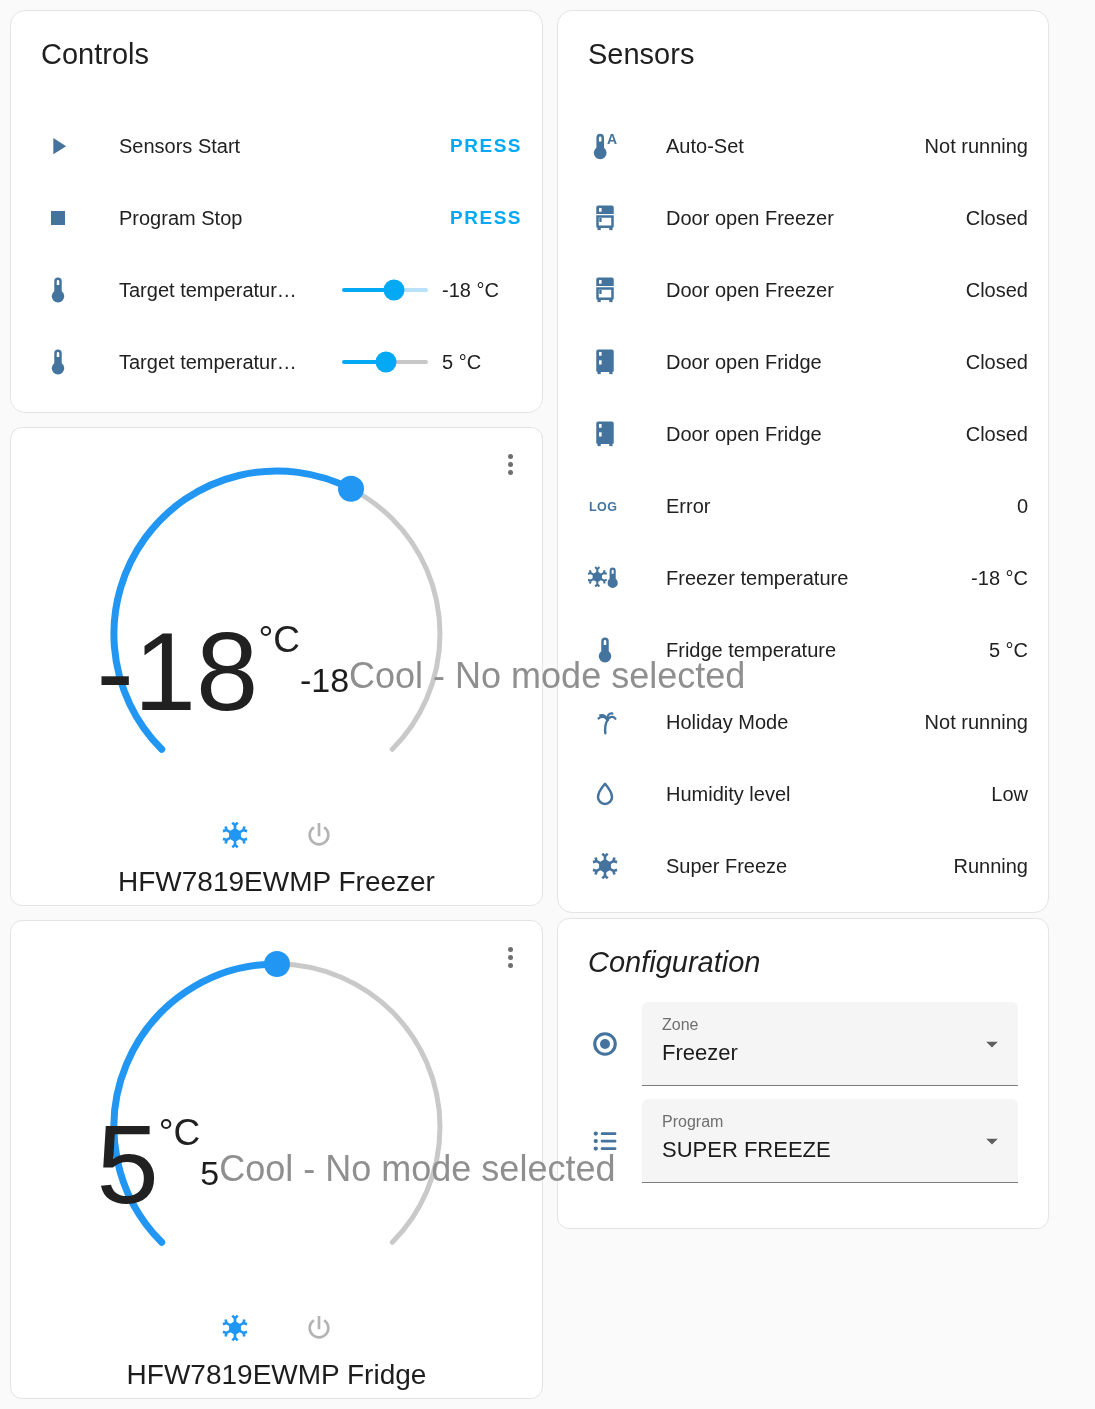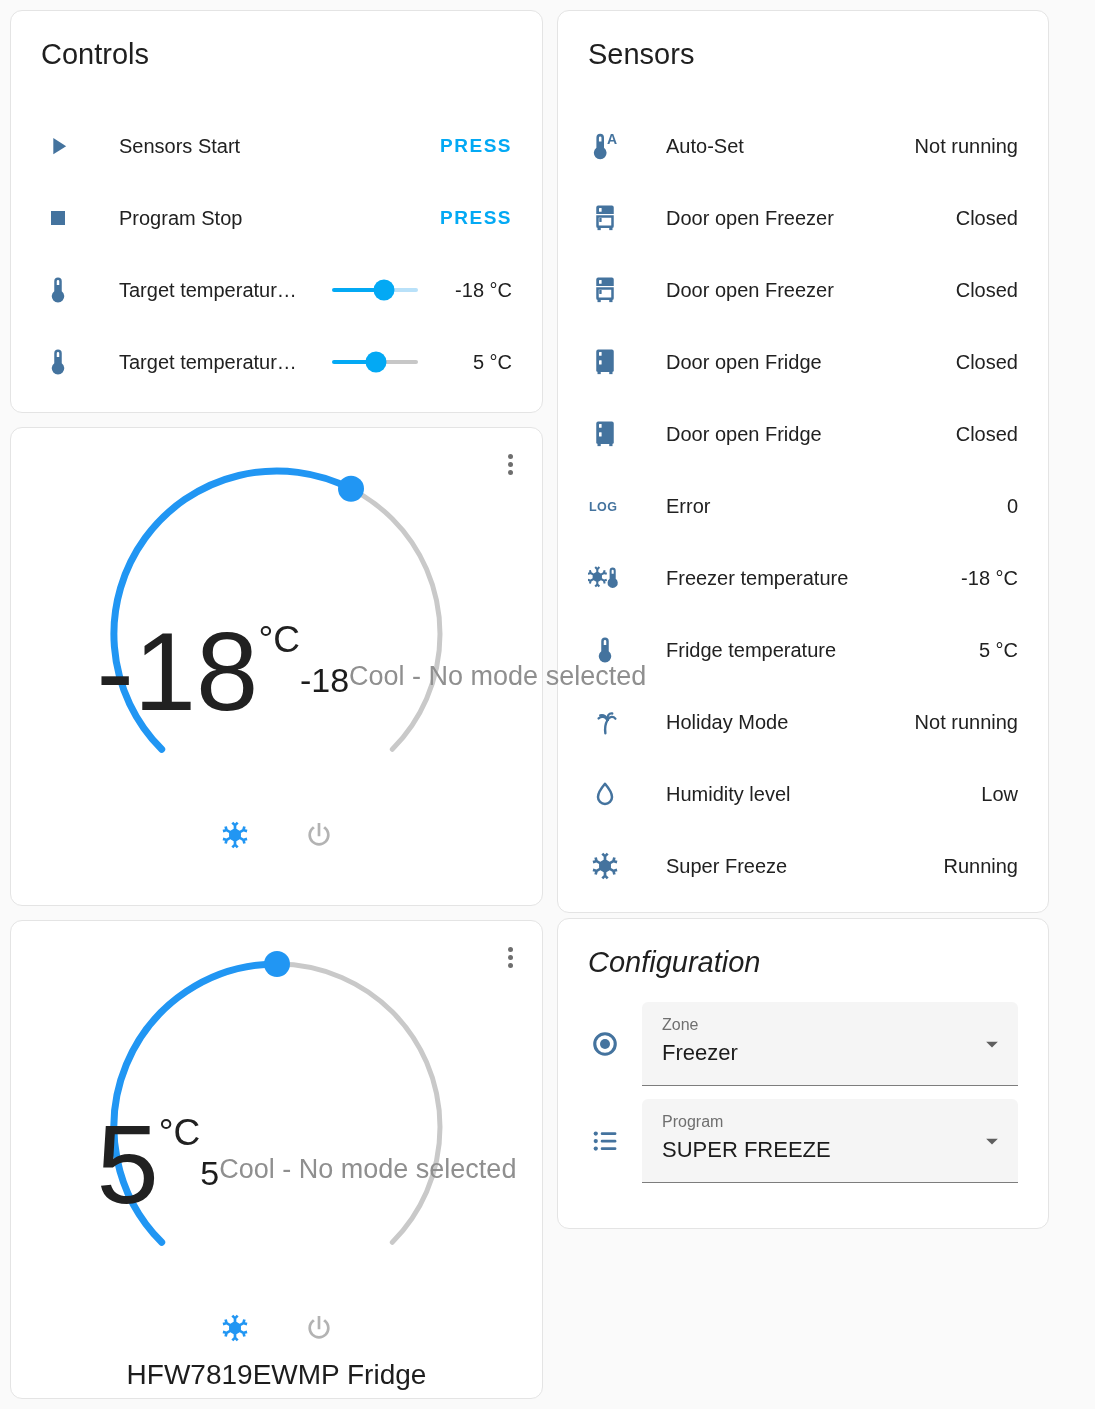--- a/index.html
+++ b/index.html
@@ -9,28 +9,28 @@
   .layout { display:flex; padding:10px 10px 0 10px; gap:14px; }
   .col { display:flex; flex-direction:column; }
   .col-left  { width:533px; gap:14px; }
   .col-right { width:492px; gap:5px; }
 
   .card { background:#ffffff; border:1px solid #e4e4e4; border-radius:12px; }
 
   .card-title { font-size:29px; color:#1f1f1f; line-height:38px; font-weight:400; }
 
   
-  .rows-card { padding:24px 30px 0 30px; }
+  .rows-card { padding:24px 20px 0 30px;border-radius:15px; }
   .rows-card .card-title { margin-bottom:37px; }
   .entity-row { height:72px; display:flex; align-items:center; }
   .row-icon { width:34px; height:34px; flex:0 0 34px; margin-right:44px;
               display:flex; align-items:center; justify-content:center; }
   .row-label { flex:1; font-size:20px; color:#212121; white-space:nowrap;
                overflow:hidden; text-overflow:ellipsis; }
-  .row-value { font-size:20px; color:#212121; text-align:right; white-space:nowrap; }
+  .row-value { font-size:20px; color:#212121; text-align:left; white-space:nowrap; }
   .press { font-size:19px; font-weight:700; letter-spacing:1.5px; color:#03a9f4; cursor:pointer;margin-left:44px; }
 
   
   .slider { position:relative; width:86px; height:20px; margin:0 14px 0 8px; flex:0 0 86px; }
   .slider .track { position:absolute; top:8px; left:0; right:0; height:4px;
                    border-radius:2px; display:flex; overflow:visible; }
   .slider .track-fill { height:4px; background:#03a9f4; border-radius:2px 0 0 2px; }
   .slider .track-rest { height:4px; flex:1; border-radius:0 2px 2px 0; }
   .slider .slider-handle { position:absolute; top:10px; width:21px; height:21px;
                    border-radius:50%; background:#03a9f4; transform:translate(-50%,-50%); }
@@ -45,21 +45,21 @@
   .dial-wrap { position:relative; width:360px; height:360px; margin-top:26px; }
   .dial-svg { position:absolute; inset:0; }
   .dial-track { stroke:#c9c9c9; stroke-width:5; fill:none; stroke-linecap:round; }
   .dial-fill  { stroke:#2196f3; stroke-width:7; fill:none; stroke-linecap:round; }
   .dial-handle{ fill:#2196f3; }
   .dial-center { position:absolute; inset:0; display:flex; flex-direction:row; align-items:center;
                  padding-top:76px;text-align:right; }
   .big-temp { font-size:112px; line-height:1; color:#212121; white-space:nowrap; }
   .big-temp .unit { font-size:37px; display:inline-block; transform:translateY(-58px); letter-spacing:0; }
   .cur-temp { font-size:34px; margin-top:16px; color:#1c1c1c; }
-  .mode-text { font-size:27px; margin-top:8px; color:#8f8f8f; white-space:nowrap; }
+  .mode-text { font-size:36px; margin-top:8px; color:#8f8f8f; white-space:nowrap; }
   .mode-row { display:flex; gap:50px; margin-top:4px; align-items:center; }
   .mode-btn { width:34px; height:34px; display:flex; align-items:center; justify-content:center; cursor:pointer; }
   .device-name { font-size:28px; color:#1d1d1d; margin-top:14px; }
 
   
   .config-card { padding:24px 30px 26px 30px; height:311px; }
   .config-card .card-title { margin-bottom:21px;font-style:italic; }
   .config-row { display:flex; align-items:center; margin-bottom:13px; }
   .config-row .row-icon { margin-right:20px; }
   .select-field { position:relative; flex:1; height:84px; background:#f5f5f5;
@@ -185,20 +185,21 @@
           <svg width="32" height="32" viewBox="0 0 24 24">
               <use href="#i-snowflake" fill="#2196f3"></use>
             </svg>
         </span>
         <span class="mode-btn">
           <svg width="32" height="32" viewBox="0 0 24 24">
               <use href="#i-power" fill="#b3b3b3"></use>
             </svg>
         </span>
       </div>
+      <div class="device-name">HFW7819EWMP Freezer</div>
     </div>
 
     <div class="card thermo-card">
       <div class="menu-dots">
           <i></i>
           <i></i>
           <i></i>
         </div>
       <div class="dial-wrap">
         <svg class="dial-svg" width="360" height="360" viewBox="0 0 360 360">

